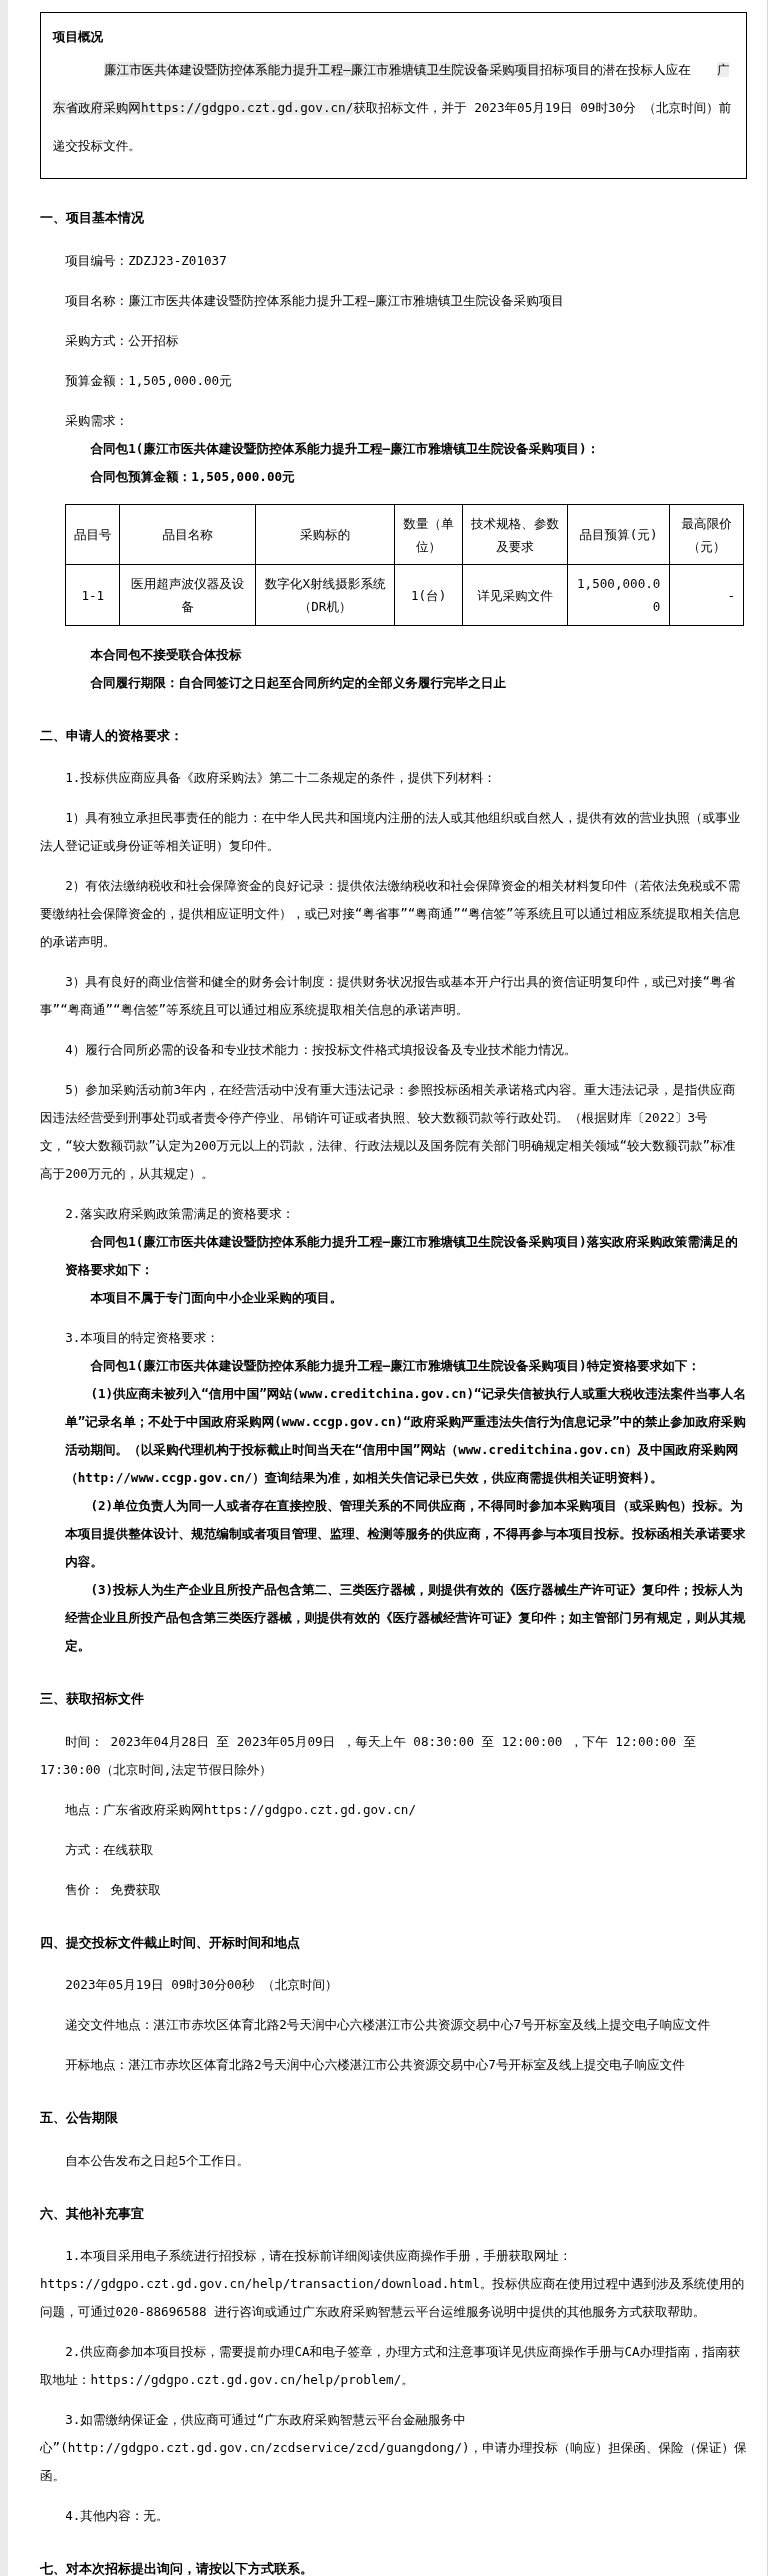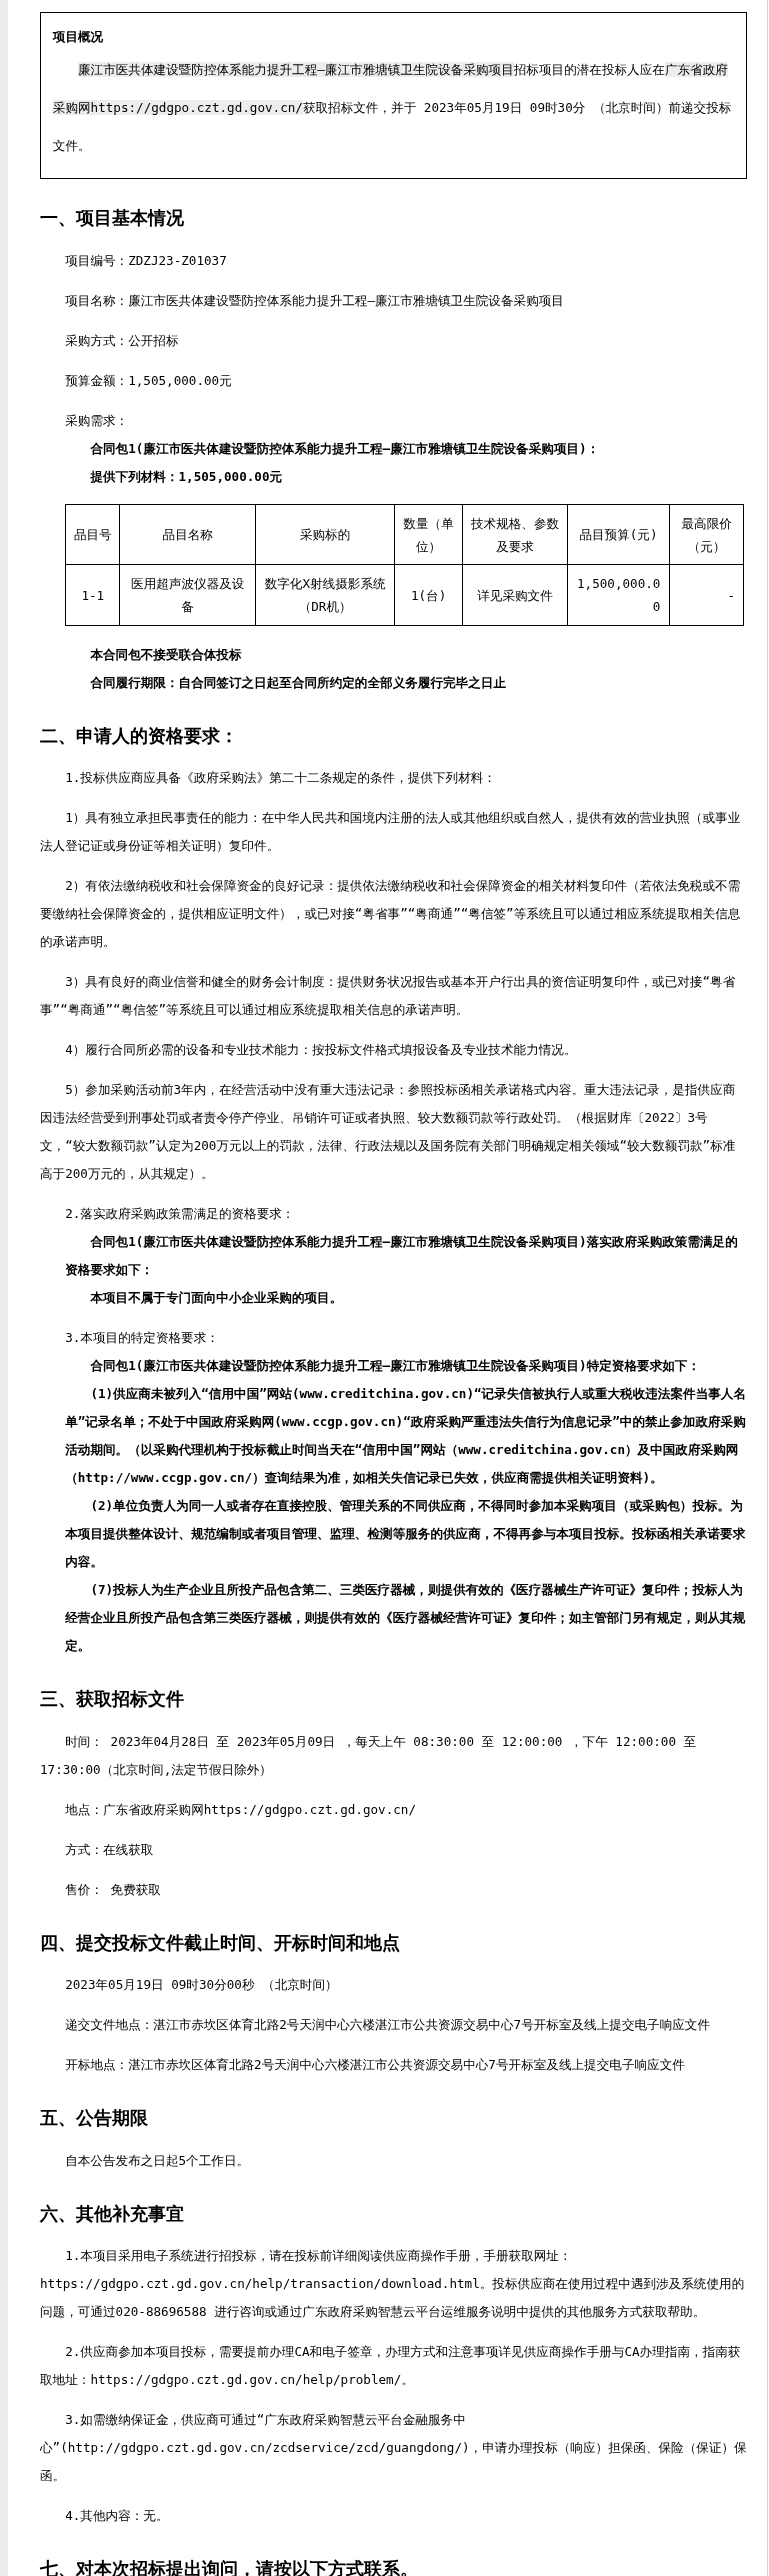--- a/index.html
+++ b/index.html
@@ -24,24 +24,24 @@
     background: var(--gutter);
   }
   .edge-right {
     position: absolute; right: 1.7px; top: 0;
     width: 0.8px; height: 100%;
     background: #d8d8d8;
   }
   .content { margin: 0 22px 0 40px; padding-top: 11.8px; }
 
   p { margin: 0; line-height: 28px; }
-  .hl { background: var(--highlight); }
+  .hl { background: var(--highlight); margin-left: 26px; }
 
   h2 {
-    font-size: 18px;
+    font-size: 13px;
     font-weight: bold;
     margin: 29px 0 18.5px 0;
     line-height: 20px;
   }
 
   .i2   { text-indent: 2em; margin-top: 12px; }
   .m2i2 { margin-left: 2em; text-indent: 2em; font-weight: bold; }
 
   .overview-box {
     border: 1.7px solid #000;
@@ -81,21 +81,21 @@
     <p class="overview-para"><span class="hl">廉江市医共体建设暨防控体系能力提升工程—廉江市雅塘镇卫生院设备采购项目</span><span>招标项目的潜在投标人应在</span><span class="hl">广东省政府采购网https://gdgpo.czt.gd.gov.cn/</span><span>获取招标文件，并于 2023年05月19日 09时30分 （北京时间）前递交投标文件。</span></p>
   </div>
 
   <h2>一、项目基本情况</h2>
   <p class="i2">项目编号：ZDZJ23-Z01037</p>
   <p class="i2">项目名称：廉江市医共体建设暨防控体系能力提升工程—廉江市雅塘镇卫生院设备采购项目</p>
   <p class="i2">采购方式：公开招标</p>
   <p class="i2">预算金额：1,505,000.00元</p>
   <p class="i2">采购需求：</p>
   <p class="m2i2">合同包1(廉江市医共体建设暨防控体系能力提升工程—廉江市雅塘镇卫生院设备采购项目)：</p>
-  <p class="m2i2">提供下列材料：1,505,000.00元</p>
+  <p class="m2i2">合同包预算金额：1,505,000.00元</p>
 
   <table class="items">
     <colgroup>
       <col style="width:8%">
         <col style="width:20%">
         <col style="width:20.5%">
         <col style="width:10%">
       <col style="width:15.5%">
         <col style="width:15%">
         <col style="width:11%">
@@ -134,21 +134,21 @@
   <p class="i2">3）具有良好的商业信誉和健全的财务会计制度：提供财务状况报告或基本开户行出具的资信证明复印件，或已对接“粤省事”“粤商通”“粤信签”等系统且可以通过相应系统提取相关信息的承诺声明。</p>
   <p class="i2">4）履行合同所必需的设备和专业技术能力：按投标文件格式填报设备及专业技术能力情况。</p>
   <p class="i2">5）参加采购活动前3年内，在经营活动中没有重大违法记录：参照投标函相关承诺格式内容。重大违法记录，是指供应商因违法经营受到刑事处罚或者责令停产停业、吊销许可证或者执照、较大数额罚款等行政处罚。（根据财库〔2022〕3号文，“较大数额罚款”认定为200万元以上的罚款，法律、行政法规以及国务院有关部门明确规定相关领域“较大数额罚款”标准高于200万元的，从其规定）。</p>
   <p class="i2">2.落实政府采购政策需满足的资格要求：</p>
   <p class="m2i2">合同包1(廉江市医共体建设暨防控体系能力提升工程—廉江市雅塘镇卫生院设备采购项目)落实政府采购政策需满足的资格要求如下：</p>
   <p class="m2i2">本项目不属于专门面向中小企业采购的项目。</p>
   <p class="i2">3.本项目的特定资格要求：</p>
   <p class="m2i2">合同包1(廉江市医共体建设暨防控体系能力提升工程—廉江市雅塘镇卫生院设备采购项目)特定资格要求如下：</p>
   <p class="m2i2">(1)供应商未被列入“信用中国”网站(www.creditchina.gov.cn)“记录失信被执行人或重大税收违法案件当事人名单”记录名单；不处于中国政府采购网(www.ccgp.gov.cn)“政府采购严重违法失信行为信息记录”中的禁止参加政府采购活动期间。（以采购代理机构于投标截止时间当天在“信用中国”网站（www.creditchina.gov.cn）及中国政府采购网（http://www.ccgp.gov.cn/）查询结果为准，如相关失信记录已失效，供应商需提供相关证明资料)。</p>
   <p class="m2i2">(2)单位负责人为同一人或者存在直接控股、管理关系的不同供应商，不得同时参加本采购项目（或采购包）投标。为本项目提供整体设计、规范编制或者项目管理、监理、检测等服务的供应商，不得再参与本项目投标。投标函相关承诺要求内容。</p>
-  <p class="m2i2">(7)投标人为生产企业且所投产品包含第二、三类医疗器械，则提供有效的《医疗器械生产许可证》复印件；投标人为经营企业且所投产品包含第三类医疗器械，则提供有效的《医疗器械经营许可证》复印件；如主管部门另有规定，则从其规定。</p>
+  <p class="m2i2">(3)投标人为生产企业且所投产品包含第二、三类医疗器械，则提供有效的《医疗器械生产许可证》复印件；投标人为经营企业且所投产品包含第三类医疗器械，则提供有效的《医疗器械经营许可证》复印件；如主管部门另有规定，则从其规定。</p>
 
   <h2>三、获取招标文件</h2>
   <p class="i2">时间： 2023年04月28日 至 2023年05月09日 ，每天上午 08:30:00 至 12:00:00 ，下午 12:00:00 至 17:30:00（北京时间,法定节假日除外）</p>
   <p class="i2">地点：广东省政府采购网https://gdgpo.czt.gd.gov.cn/</p>
   <p class="i2">方式：在线获取</p>
   <p class="i2">售价： 免费获取</p>
 
   <h2>四、提交投标文件截止时间、开标时间和地点</h2>
   <p class="i2">2023年05月19日 09时30分00秒 （北京时间）</p>
   <p class="i2">递交文件地点：湛江市赤坎区体育北路2号天润中心六楼湛江市公共资源交易中心7号开标室及线上提交电子响应文件</p>

